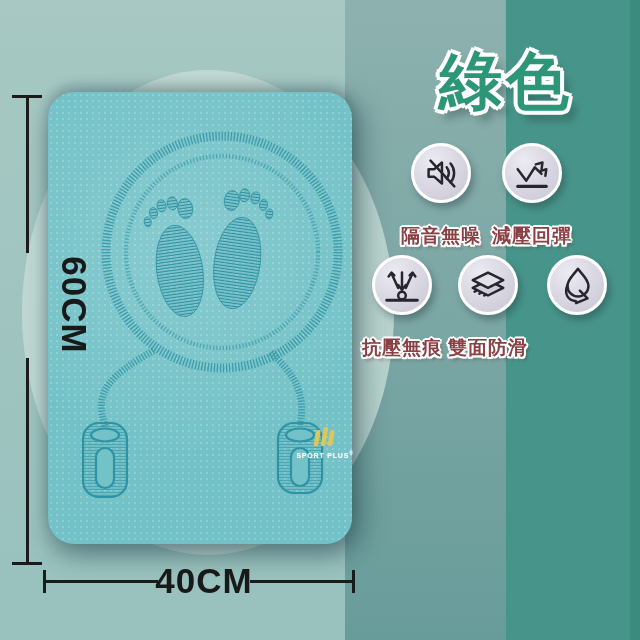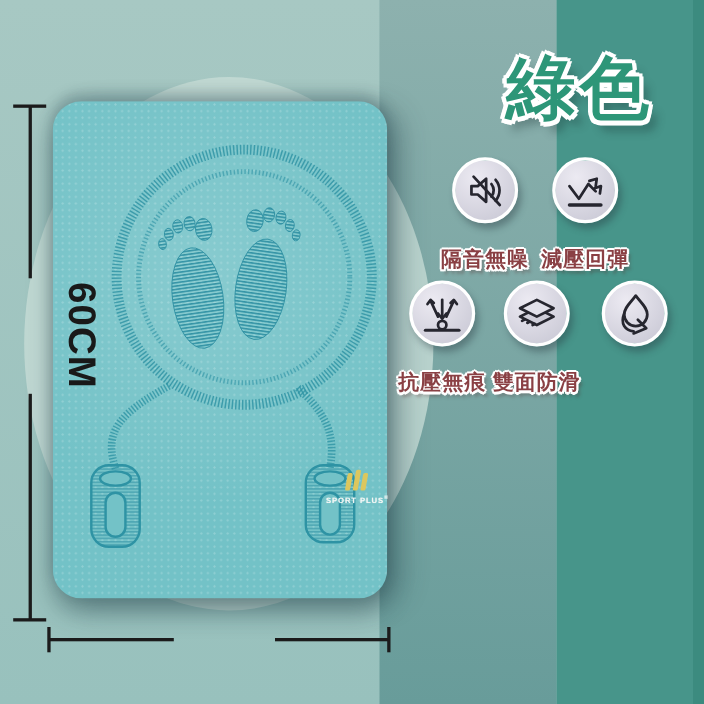--- a/index.html
+++ b/index.html
@@ -22,21 +22,21 @@
        background-size:100% 100%, 6px 6px;
        box-shadow:0 12px 22px rgba(32,62,72,.38), 0 -6px 12px rgba(32,62,72,.26),
                   14px 6px 24px rgba(32,62,72,.28);}
   .mat svg.engraving{position:absolute;left:0;top:0;}
   .logo{position:absolute;left:246px;top:334px;width:62px;text-align:center;}
   .logo .bars{display:block;height:24px;}
   .logo .brandline{display:block;font-size:7px;font-weight:700;color:#f3f7f5;
         letter-spacing:.8px;white-space:nowrap;text-shadow:0 0 1px rgba(250,250,250,.65);}
   .logo .reg{font-size:5px;vertical-align:super;}
   
-  .title{position:absolute;left:418px;top:50px;width:176px;text-align:right;
+  .title{position:absolute;left:418px;top:50px;width:176px;text-align:center;
          font-size:63px;line-height:1;font-weight:800;color:#2d9678;letter-spacing:4px;
          text-shadow:
            4px 0 0 #fff,-4px 0 0 #fff,0 4px 0 #fff,0 -4px 0 #fff,
            3px 3px 0 #fff,-3px 3px 0 #fff,3px -3px 0 #fff,-3px -3px 0 #fff,
            7px 9px 9px rgba(22,45,45,.42);}
   
   .badge{position:absolute;width:96px;display:flex;flex-direction:column;align-items:center;}
   .badge .circle{width:60px;height:60px;border-radius:50%;border:3px solid #ffffff;
         box-sizing:border-box;display:flex;align-items:center;justify-content:center;
         background:radial-gradient(circle at 35% 28%, #eceaf2 0%, #cecdd9 78%);
@@ -209,14 +209,15 @@
   <div class="dim vline-a"></div>
   <div class="dim vline-b"></div>
   <div class="dim vtick vtick-top"></div>
   <div class="dim vtick vtick-bot"></div>
   <div class="dimtext dim-h">60CM</div>
 
   <div class="dim hline-a"></div>
   <div class="dim hline-b"></div>
   <div class="dim htick htick-l"></div>
   <div class="dim htick htick-r"></div>
+  <div class="dimtext dim-w">40CM</div>
 
 </div>
 
 </body></html>

